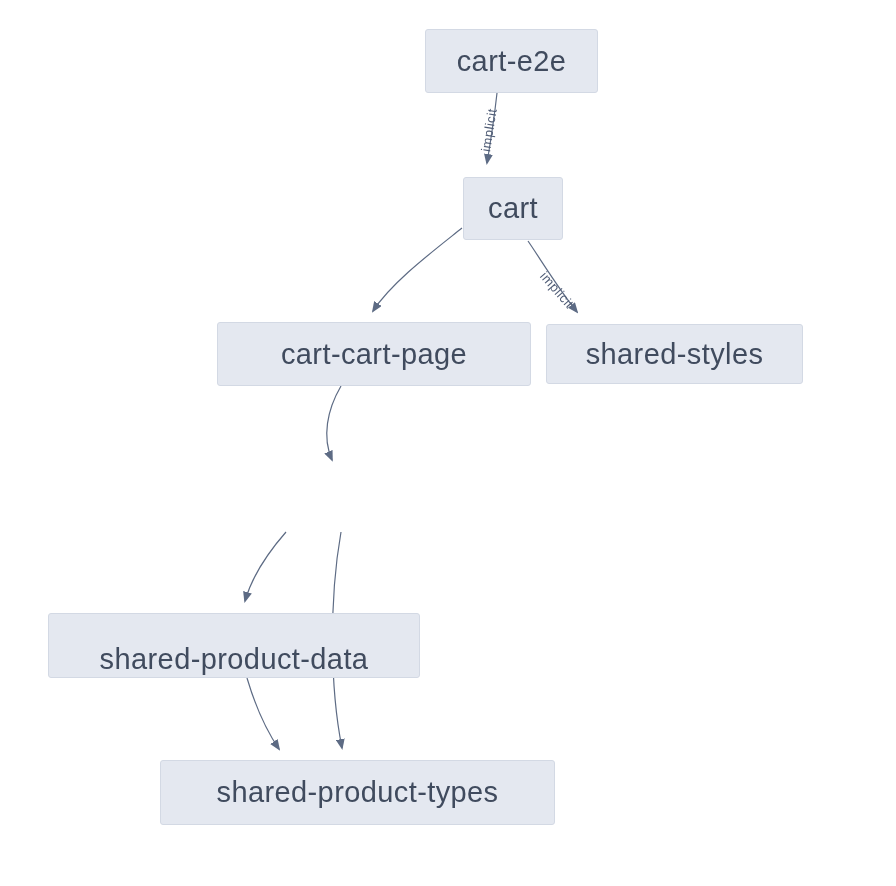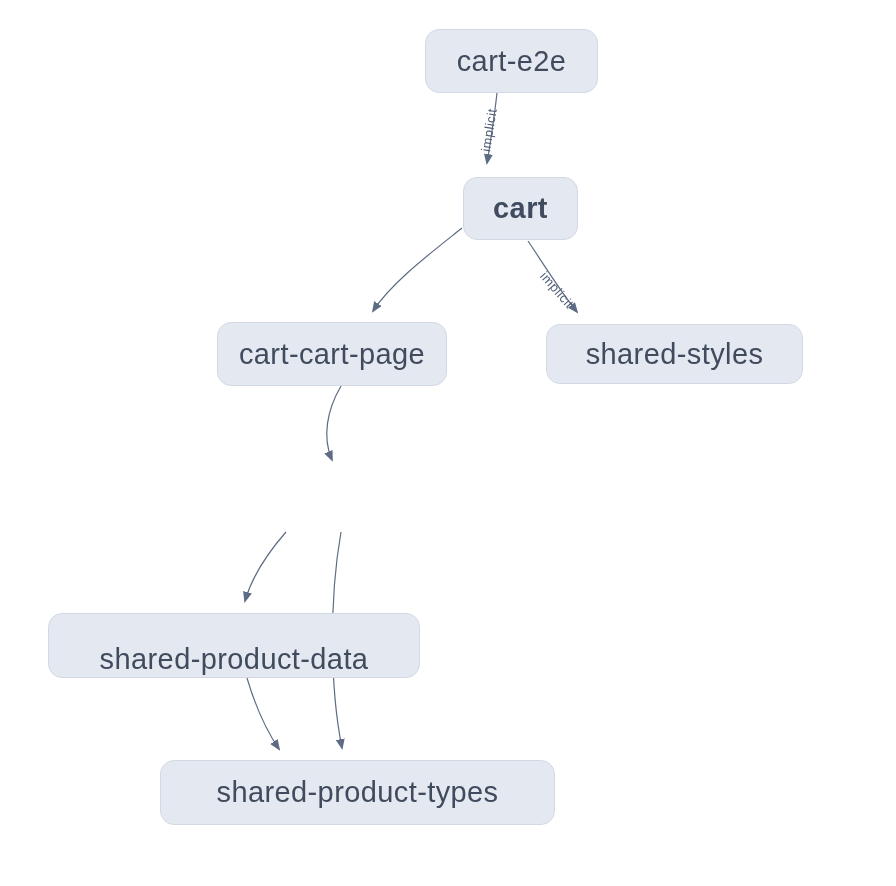--- a/index.html
+++ b/index.html
@@ -16,21 +16,21 @@
     background: #ffffff;
   }
   #edge-layer {
     position: absolute;
     left: 0;
     top: 0;
   }
   .node {
     position: absolute;
     box-sizing: border-box;
-    border-radius: 14px;
+    border-radius: 3px;
     display: flex;
     align-items: center;
     justify-content: center;
     cursor: pointer;
     user-select: none;
   }
   .node span {
     font-size: 29px;
     letter-spacing: 0.4px;
     white-space: nowrap;
@@ -57,24 +57,24 @@
       <path d="M 528,241 C 541,260 558,288 577,312" fill="none" stroke="#5d6b84" stroke-width="1.2" marker-end="url(#arrowhead)"></path>
       <text class="edge-label" transform="translate(557,290) rotate(49)" text-anchor="middle" dominant-baseline="central" fill="#4f5c75">implicit</text>
       <path d="M 341,386 C 327,410 322,437 332,460" fill="none" stroke="#5d6b84" stroke-width="1.2" marker-end="url(#arrowhead)"></path>
       <path d="M 286,532 C 265,556 251,580 245,601" fill="none" stroke="#5d6b84" stroke-width="1.2" marker-end="url(#arrowhead)"></path>
       <path d="M 341,532 C 329,600 330,688 342,748" fill="none" stroke="#5d6b84" stroke-width="1.2" marker-end="url(#arrowhead)"></path>
       <path d="M 247,678 C 255,705 266,730 279,749" fill="none" stroke="#5d6b84" stroke-width="1.2" marker-end="url(#arrowhead)"></path>
     </svg>
     <div class="node" style="left: 425px; top: 29px; width: 173px; height: 64px; background: rgb(228, 232, 240); border: 1px solid rgb(211, 217, 228);">
       <span style="color: rgb(64, 75, 94);">cart-e2e</span>
     </div>
-    <div class="node" style="left: 463px; top: 177px; width: 115px; height: 63px; background: rgb(228, 232, 240); border: 1px solid rgb(211, 217, 228); font-weight: bold;">
+    <div class="node" style="left: 463px; top: 177px; width: 100px; height: 63px; background: rgb(228, 232, 240); border: 1px solid rgb(211, 217, 228);">
       <span style="color: rgb(64, 75, 94);">cart</span>
     </div>
-    <div class="node" style="left: 217px; top: 322px; width: 230px; height: 64px; background: rgb(228, 232, 240); border: 1px solid rgb(211, 217, 228);">
+    <div class="node" style="left: 217px; top: 322px; width: 314px; height: 64px; background: rgb(228, 232, 240); border: 1px solid rgb(211, 217, 228);">
       <span style="color: rgb(64, 75, 94);">cart-cart-page</span>
     </div>
     <div class="node" style="left: 546px; top: 324px; width: 257px; height: 60px; background: rgb(228, 232, 240); border: 1px solid rgb(211, 217, 228);">
       <span style="color: rgb(64, 75, 94);">shared-styles</span>
     </div>
     <div class="node" style="left: 48px; top: 613px; width: 372px; height: 65px; background: rgb(228, 232, 240); border: 1px solid rgb(211, 217, 228);">
       <span style="color: rgb(64, 75, 94); margin-top: 28px;">shared-product-data</span>
     </div>
     <div class="node" style="left: 160px; top: 760px; width: 395px; height: 65px; background: rgb(228, 232, 240); border: 1px solid rgb(211, 217, 228);">
       <span style="color: rgb(64, 75, 94);">shared-product-types</span>

